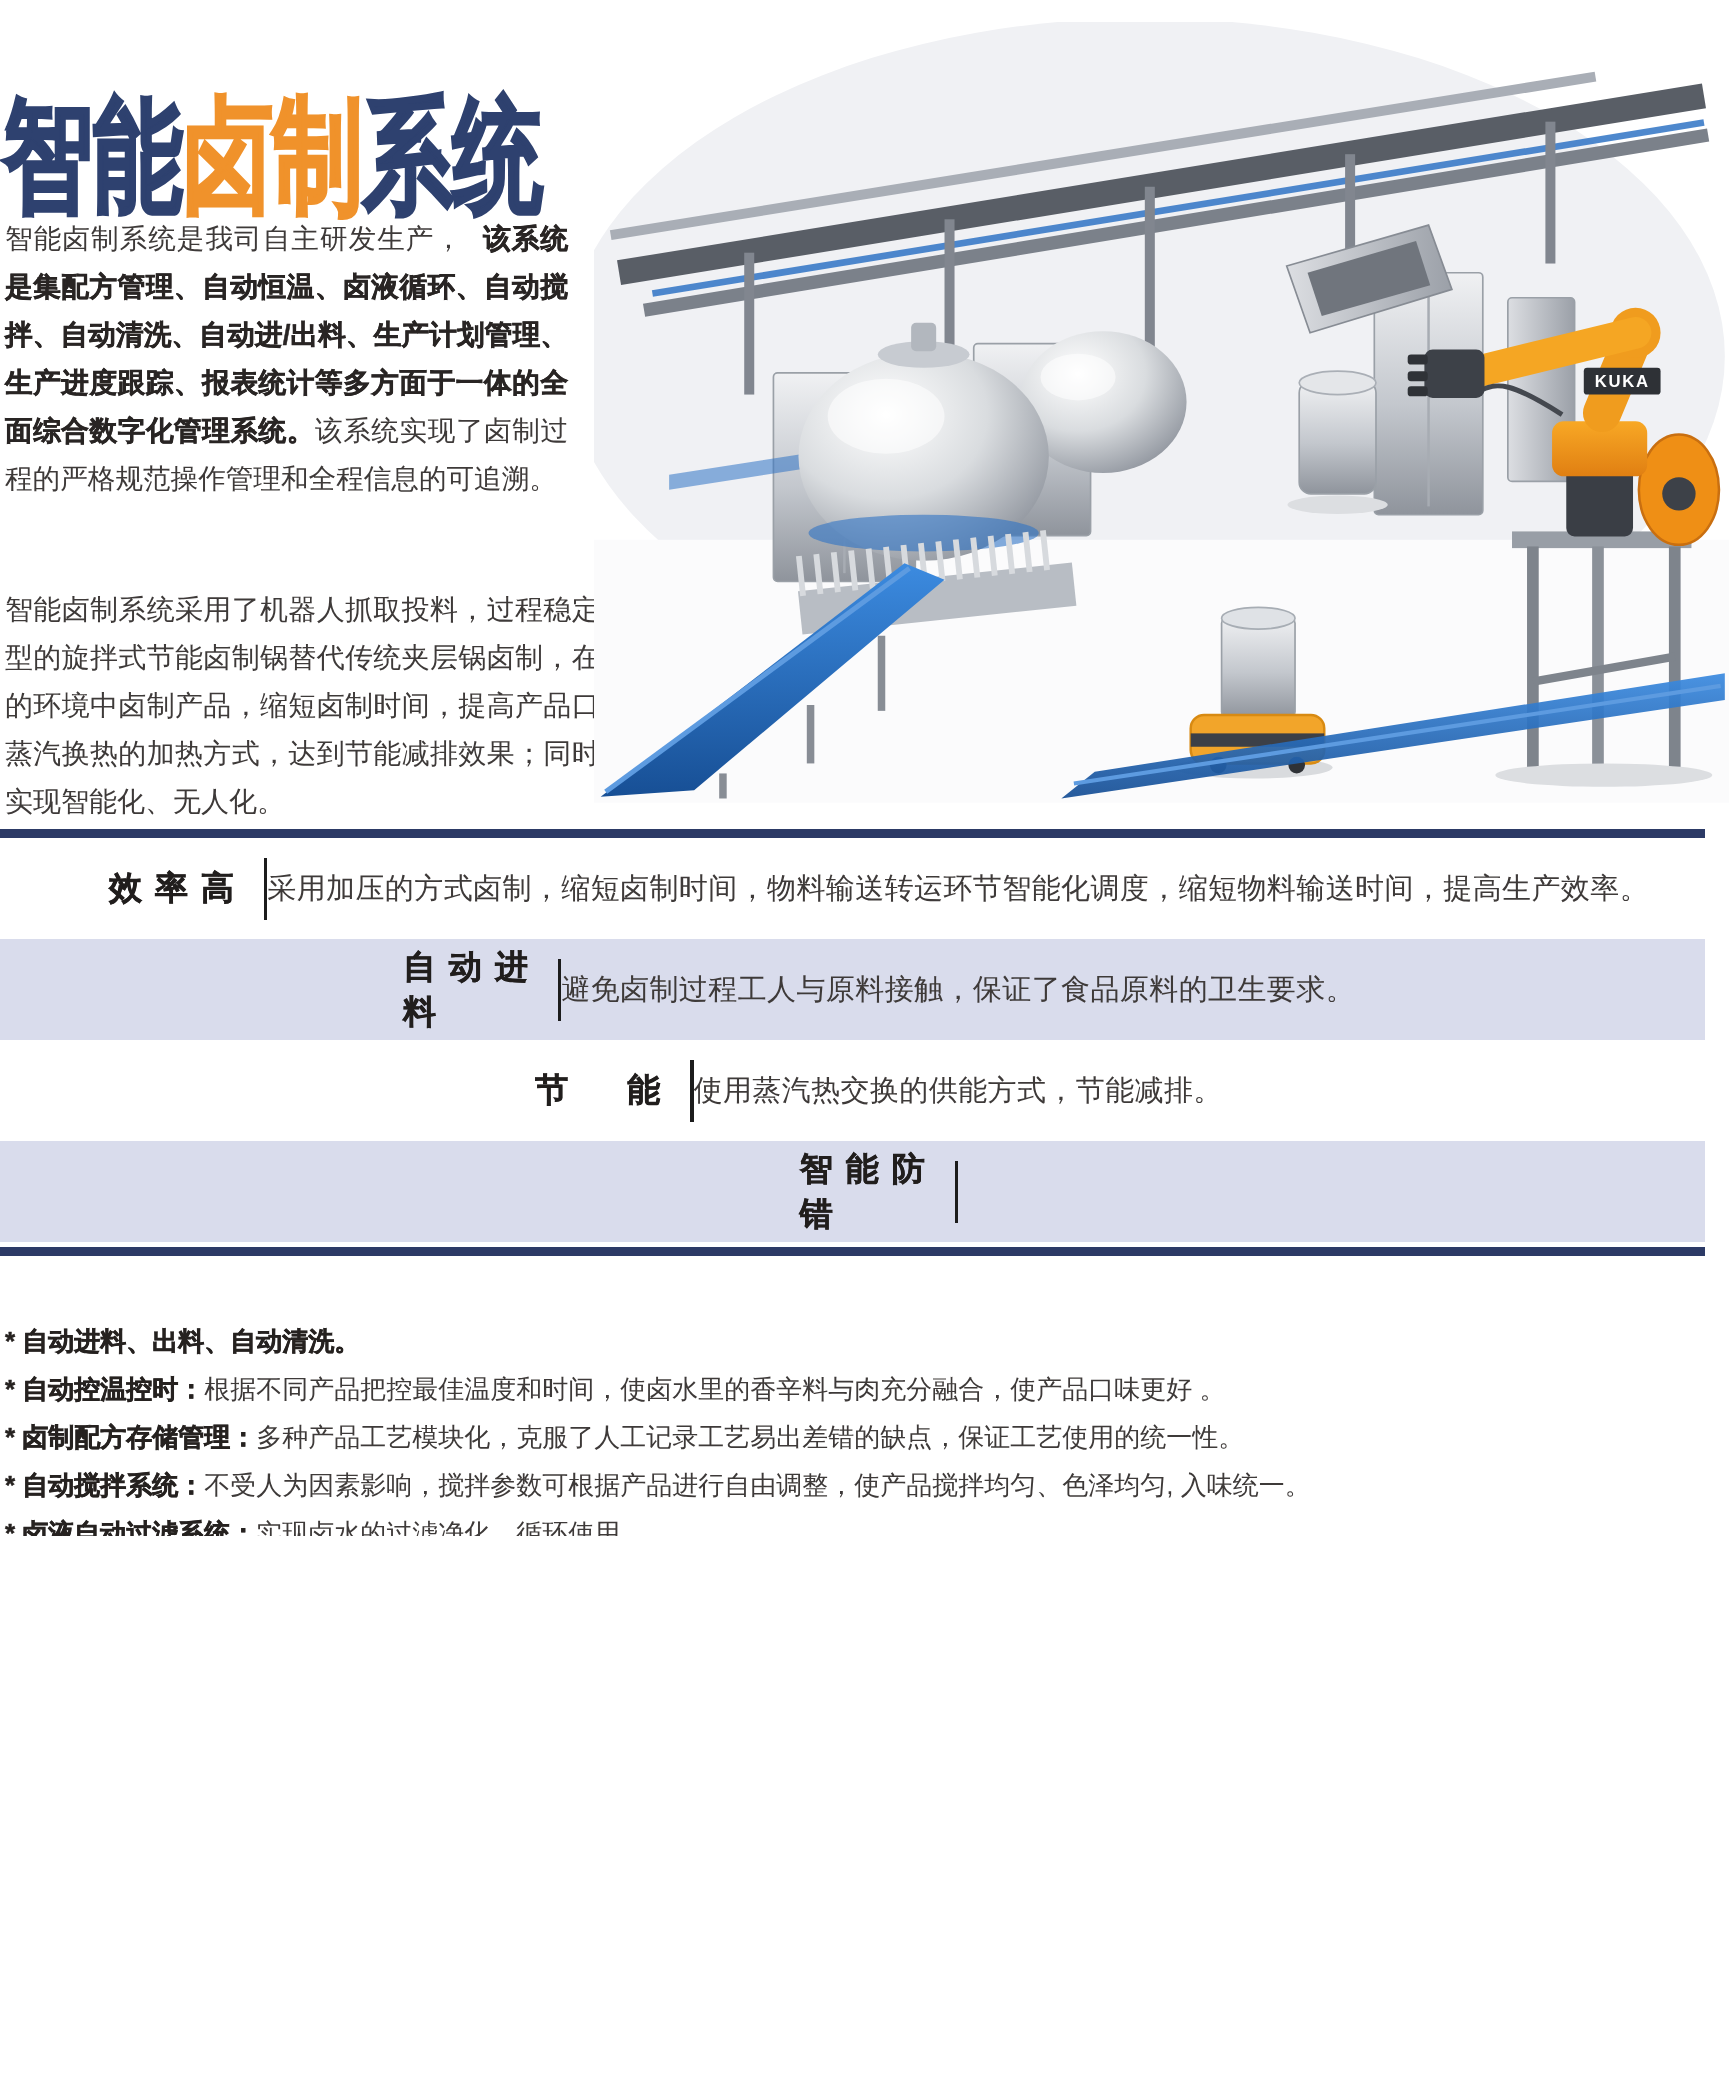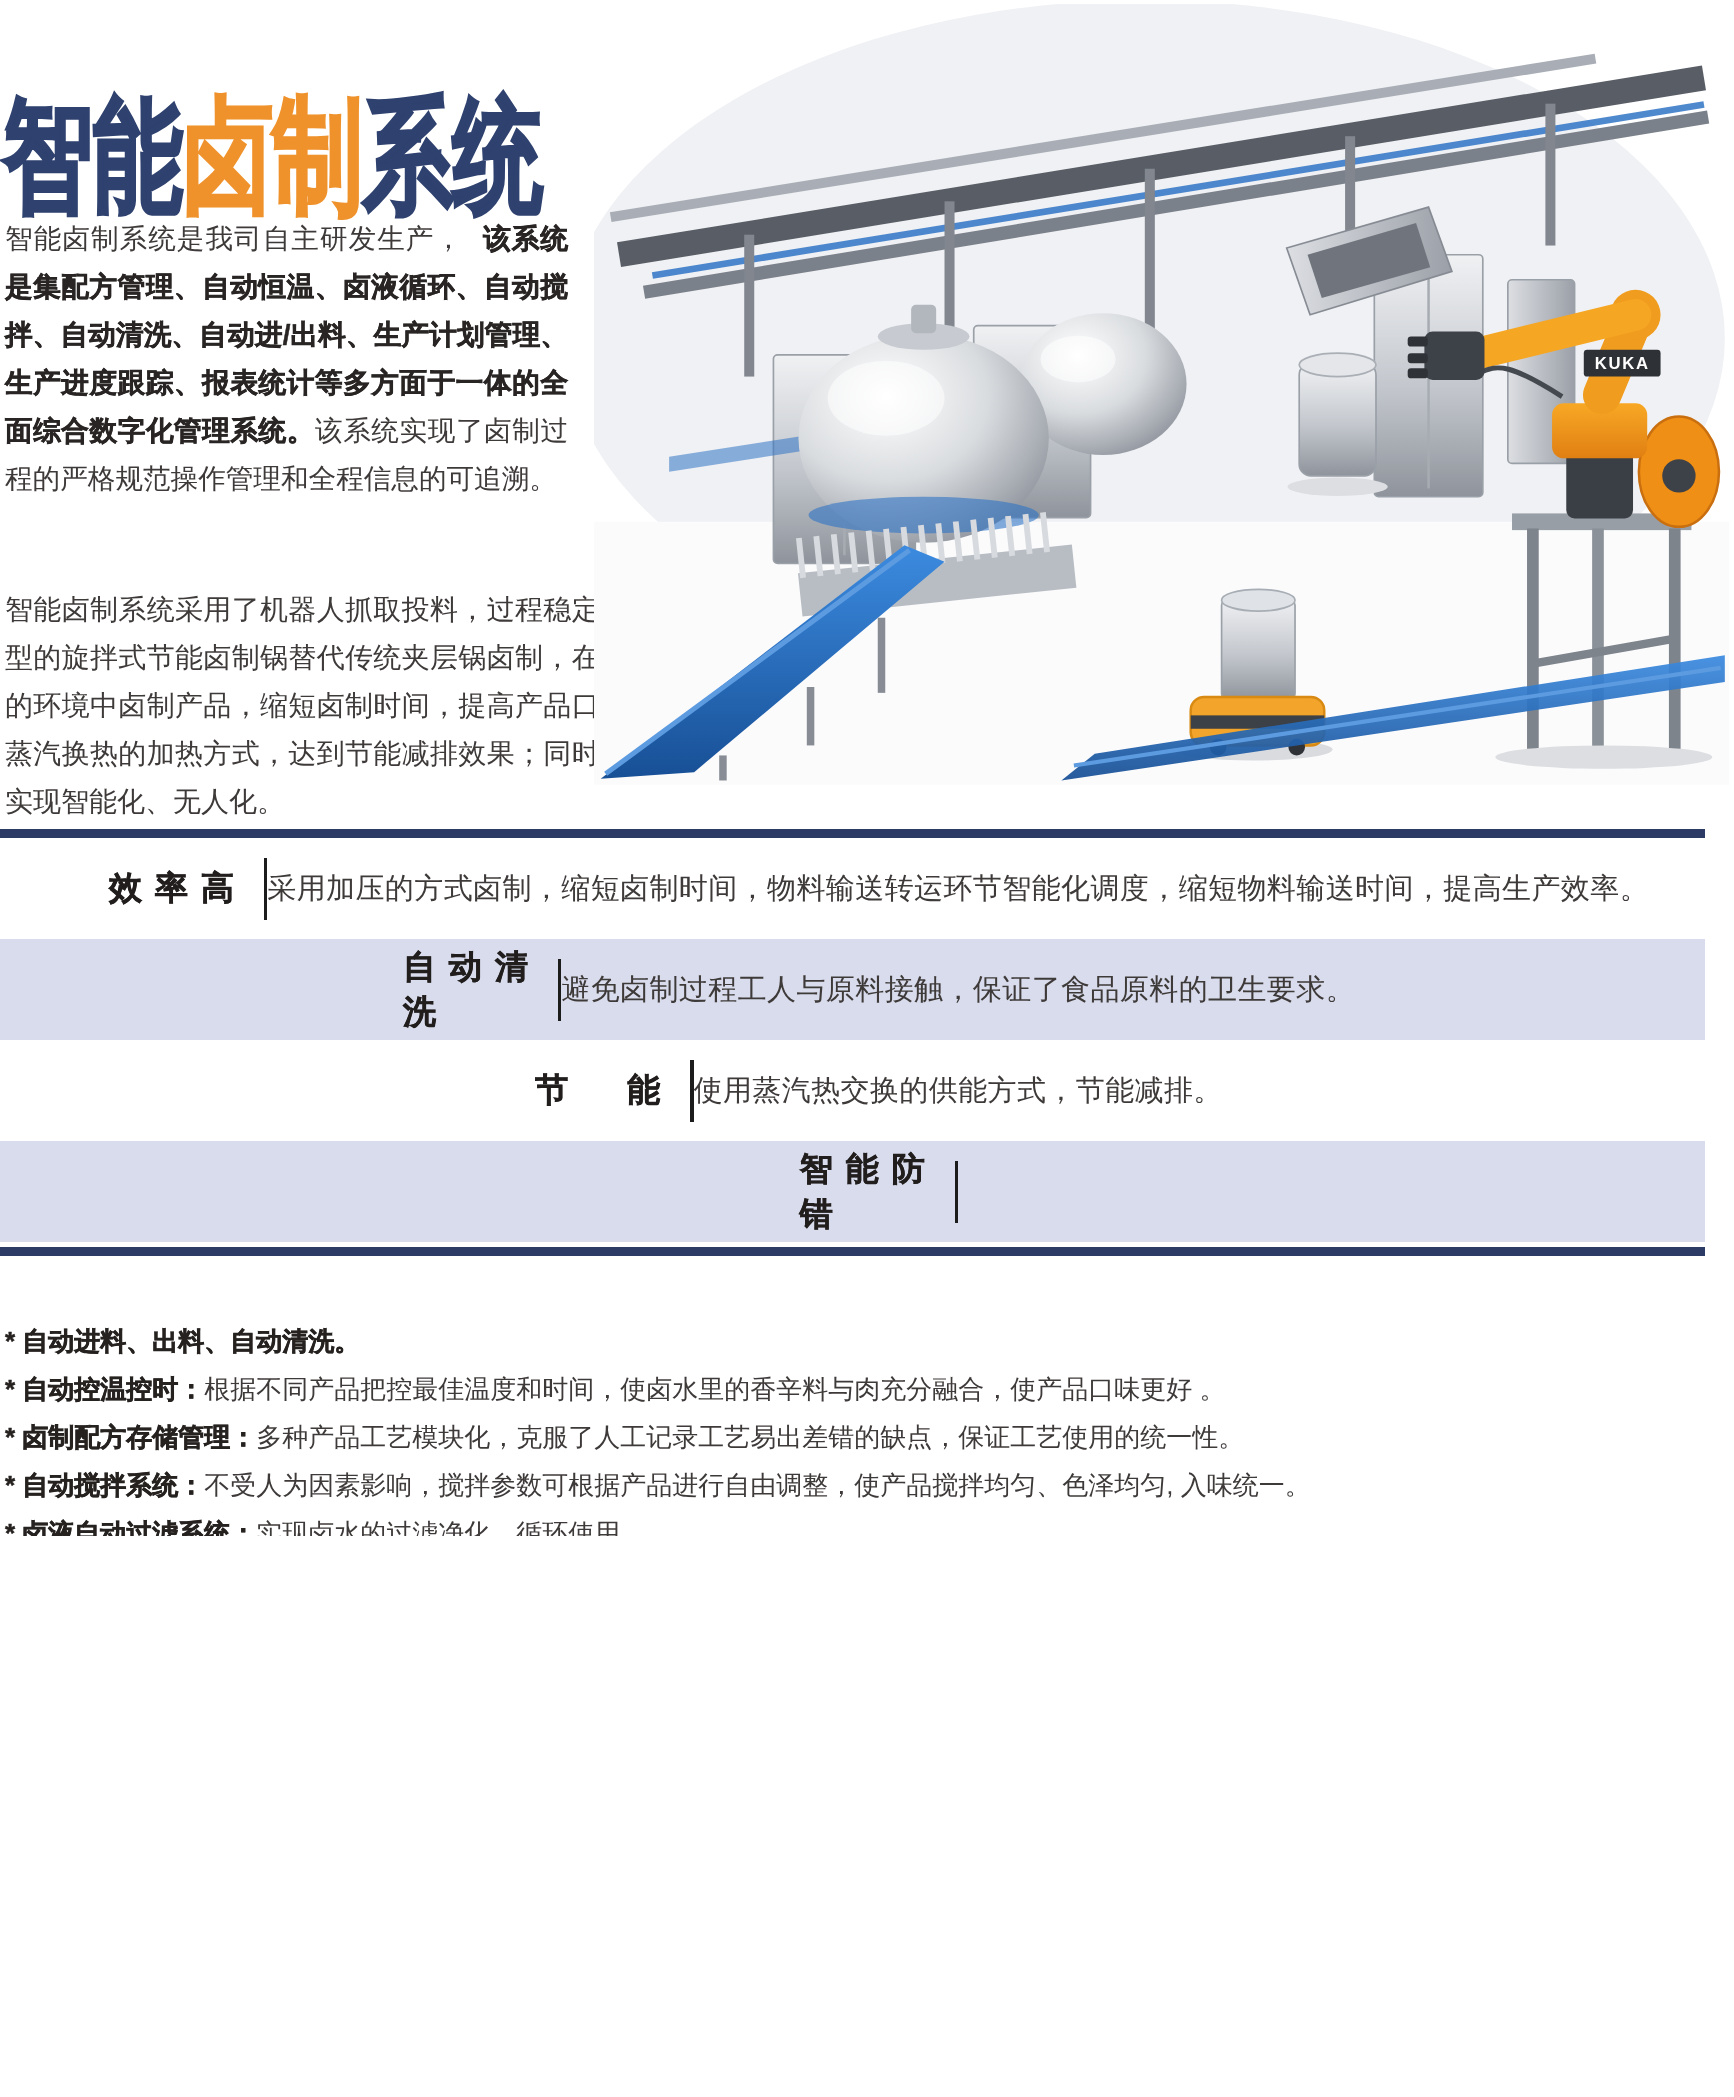--- a/index.html
+++ b/index.html
@@ -14,21 +14,21 @@
   .t-navy{color:#2e416f;}
   .t-orange{color:#f0922b;}
 
   
   .para{position:absolute;text-align:justify;font-size:27.6px;line-height:48px;color:#3e3a39;}
   .para1{left:5px;top:187px;width:563px;}
   .para2{left:5px;top:558px;width:708px;font-size:28px;}
   .para b{color:#292524;margin-left:20px;-webkit-text-stroke:0.5px #292524;}
 
   
-  .scene{position:absolute;left:594px;top:4px;width:1135px;height:781px;}
+  .scene{position:absolute;left:594px;top:22px;width:1135px;height:781px;}
   .scene svg{display:block;width:100%;height:100%;}
 
   
   .navy-bar{position:absolute;left:0;width:1705px;height:9.2px;background:#2c3a66;}
   .bar-top{top:829px;}
   .bar-bottom{top:1247px;}
 
   
   .features{position:absolute;left:0;top:838px;width:1705px;}
   .frow{display:flex;align-items:center;height:101px;justify-content:center;}
@@ -212,21 +212,21 @@
   <div class="navy-bar bar-top"></div>
   <div class="navy-bar bar-bottom"></div>
 
   <div class="features">
     <div class="frow">
       <div class="flabel">效率高</div>
       <div class="fdiv"></div>
       <div class="fdesc">采用加压的方式卤制，缩短卤制时间，物料输送转运环节智能化调度，缩短物料输送时间，提高生产效率。</div>
     </div>
     <div class="frow alt">
-      <div class="flabel">自动清洗</div>
+      <div class="flabel">自动进料</div>
       <div class="fdiv"></div>
       <div class="fdesc">避免卤制过程工人与原料接触，保证了食品原料的卫生要求。</div>
     </div>
     <div class="frow">
       <div class="flabel">节能</div>
       <div class="fdiv"></div>
       <div class="fdesc">使用蒸汽热交换的供能方式，节能减排。</div>
     </div>
     <div class="frow alt">
       <div class="flabel">智能防错</div>

